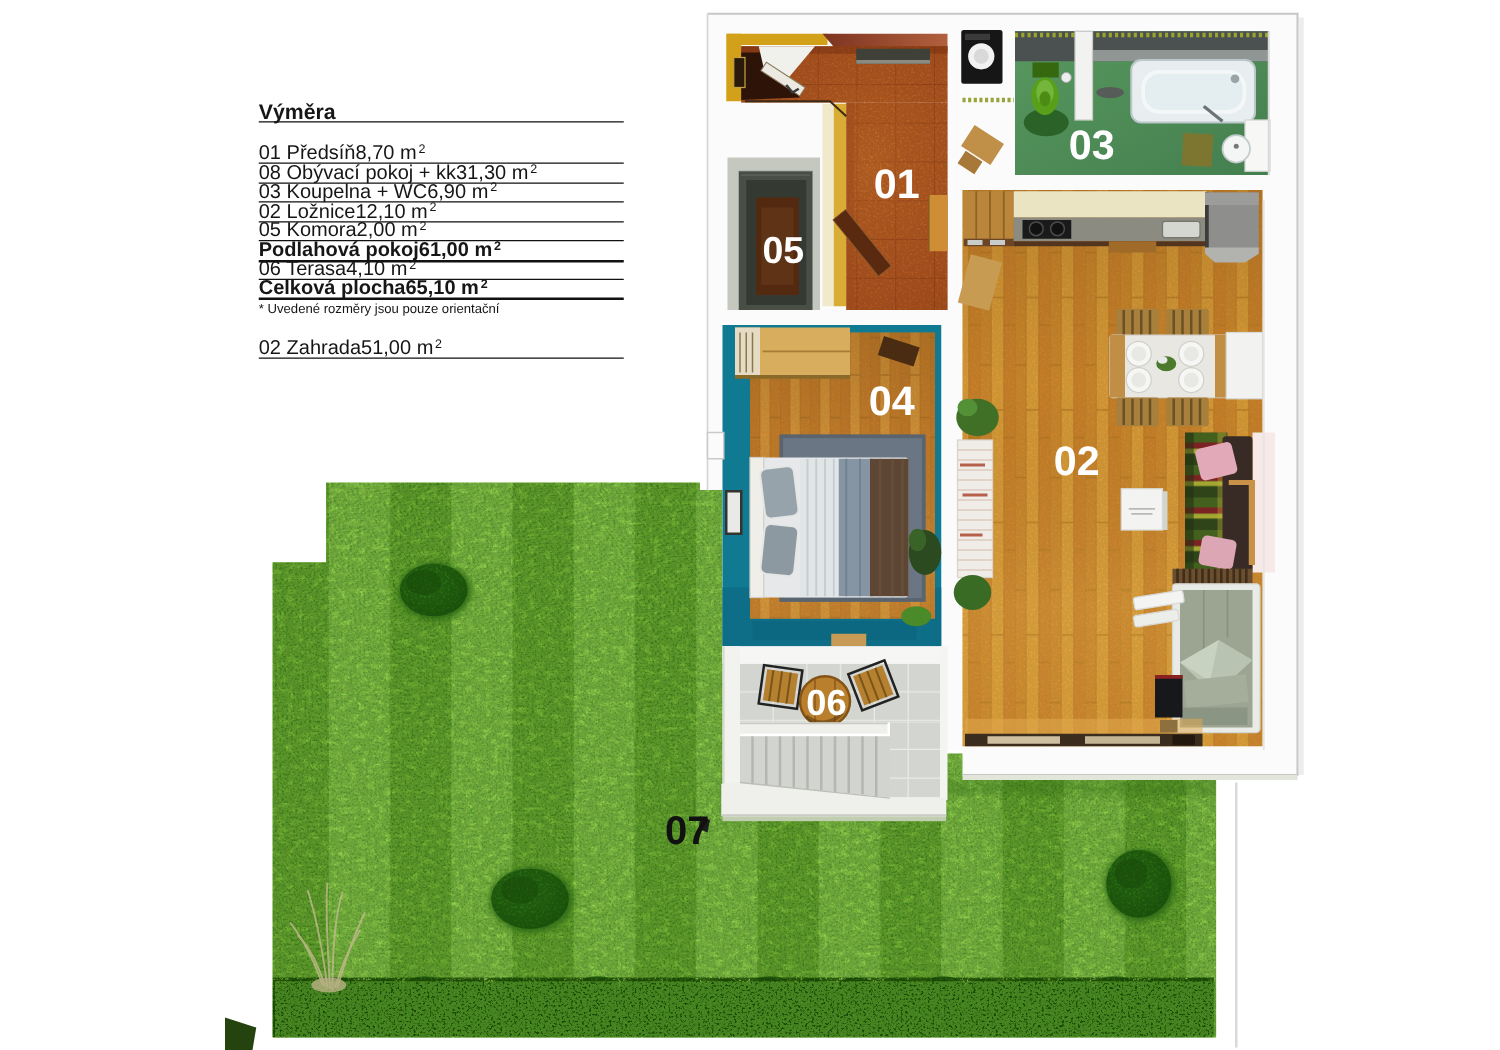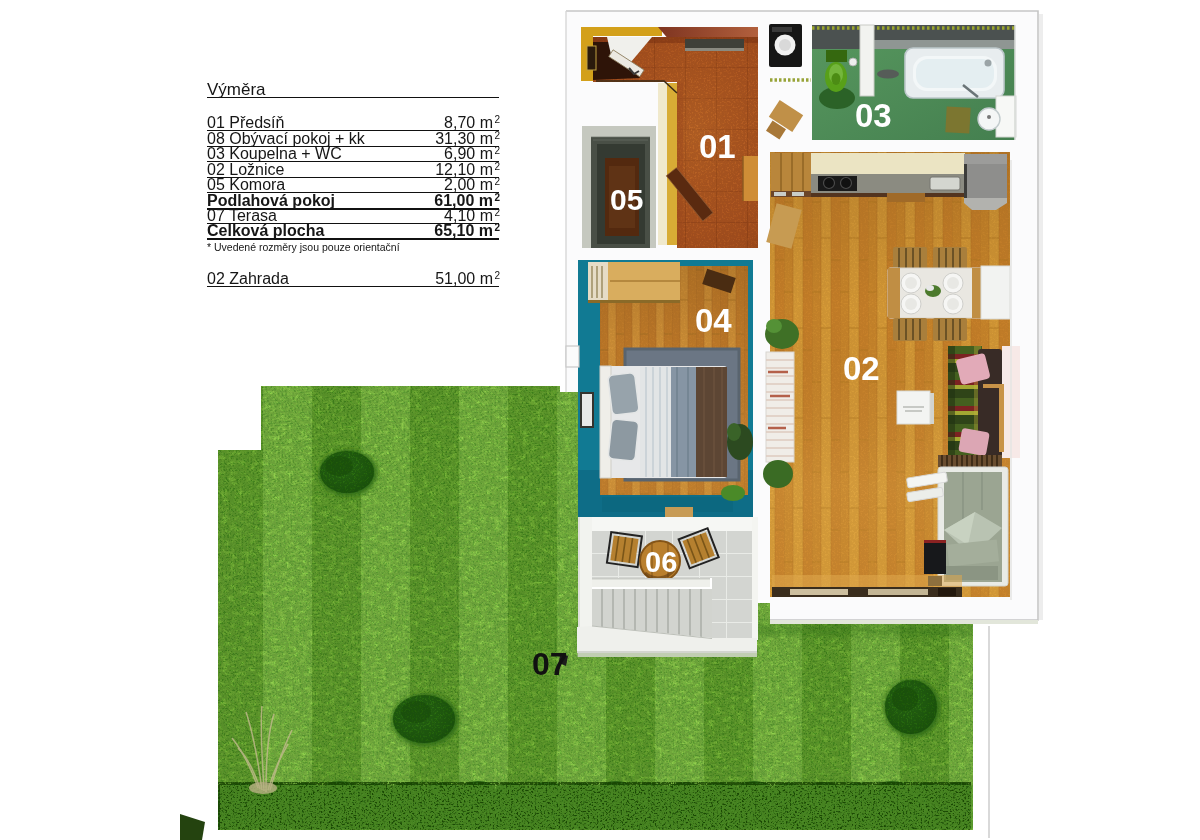--- a/index.html
+++ b/index.html
@@ -1,18 +1,18 @@
 <!DOCTYPE html>
 <html><head><meta charset="utf-8"><style>
 html,body{margin:0;padding:0;background:#fff;width:1200px;height:840px;overflow:hidden}
 #c{position:relative;width:1200px;height:840px;font-family:"Liberation Sans",sans-serif}
 svg{position:absolute;left:0;top:0}
 .legend{position:absolute;left:207px;top:0;width:292px;height:320px;color:#161616}
-.t{position:absolute;top:83px;left:0;right:0;font-size:17px;font-weight:normal;border-bottom:1.7px solid #111;height:14px;line-height:13px}
-.row{position:absolute;left:0;right:0;display:flex;justify-content:space-between;border-bottom:1.6px solid #111;font-size:16px;height:14px;line-height:14.2px}
+.t{position:absolute;top:83px;left:0;right:0;font-size:17px;font-weight:bold;border-bottom:1.7px solid #111;height:14px;line-height:13px}
+.row{position:absolute;left:0;right:0;display:flex;border-bottom:1.6px solid #111;font-size:16px;height:14px;line-height:14.2px}
 .row.b{font-weight:bold;border-bottom-width:2.5px}
 .row .v{position:relative;padding-right:6px}
 .row .v i{font-style:normal;position:absolute;right:-1px;top:-3px;font-size:10px;font-weight:normal}
 .row.b .v i{font-weight:bold}
 .fn{position:absolute;top:241px;left:0;font-size:10.5px}
 </style></head><body>
 <div id="c">
 <svg width="1200" height="840" viewBox="0 0 1200 840">
 <defs>
 <pattern id="gstrO" patternUnits="userSpaceOnUse" x="263" y="0" width="98" height="20">
@@ -433,21 +433,21 @@
       </div>
   <div class="row" style="top:178px">
         <span>05 Komora</span>
         <span class="v">2,00 m<i>2</i></span>
       </div>
   <div class="row b" style="top:193.5px">
         <span>Podlahová pokoj</span>
         <span class="v">61,00 m<i>2</i></span>
       </div>
   <div class="row" style="top:209.4px">
-        <span>07 Terasa</span>
+        <span>06 Terasa</span>
         <span class="v">4,10 m<i>2</i></span>
       </div>
   <div class="row b" style="top:224.1px">
         <span>Celková plocha</span>
         <span class="v">65,10 m<i>2</i></span>
       </div>
   <div class="fn">* Uvedené rozměry jsou pouze orientační</div>
   <div class="row" style="top:271.7px">
         <span>02 Zahrada</span>
         <span class="v">51,00 m<i>2</i></span>

